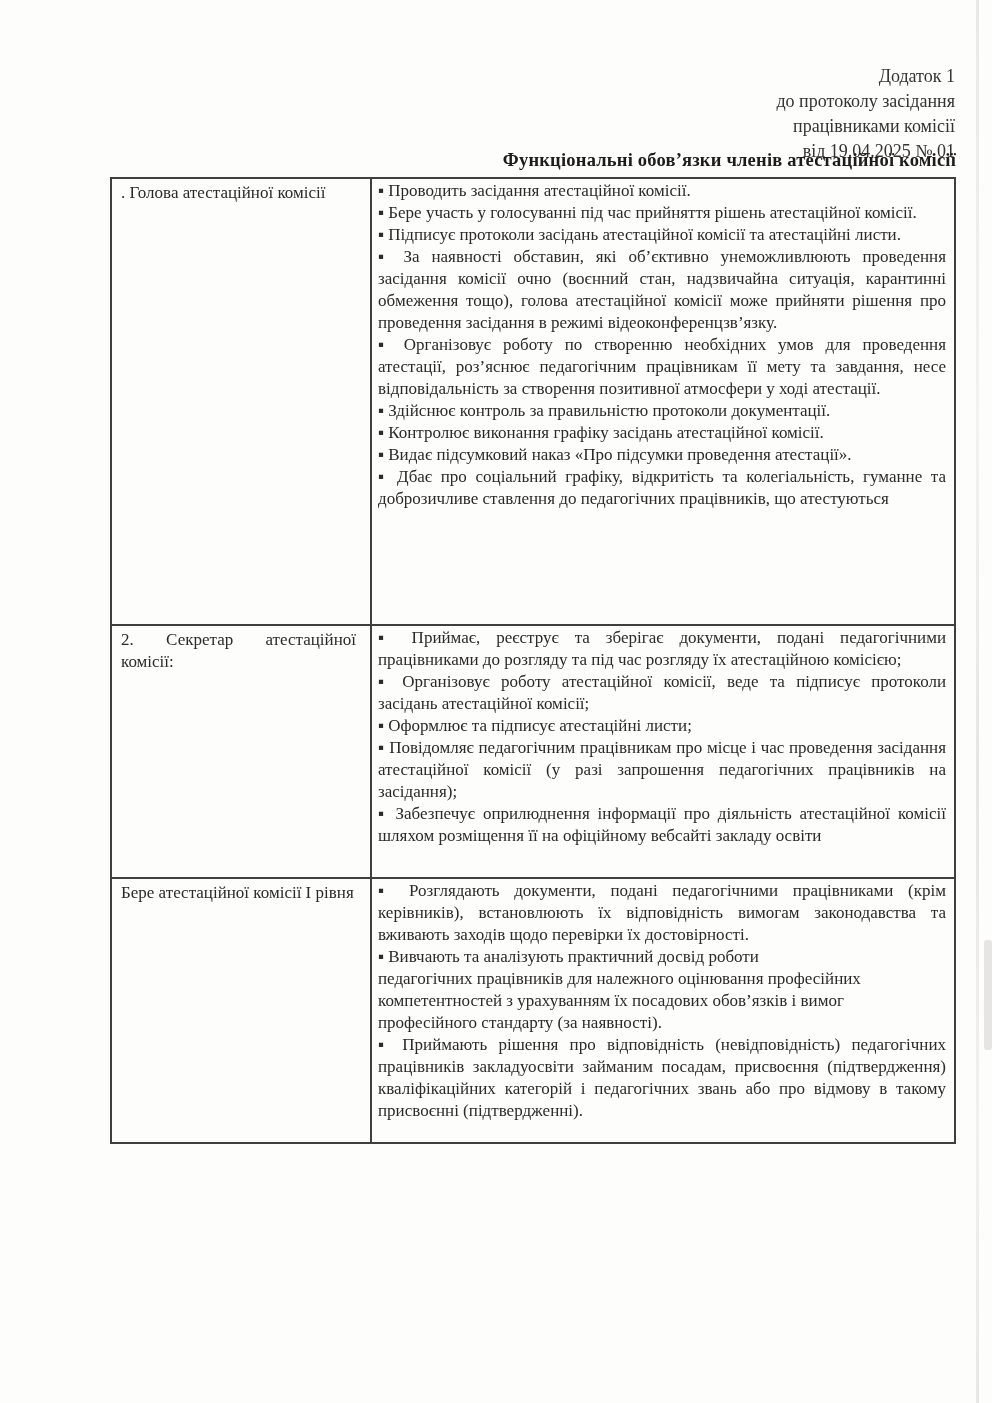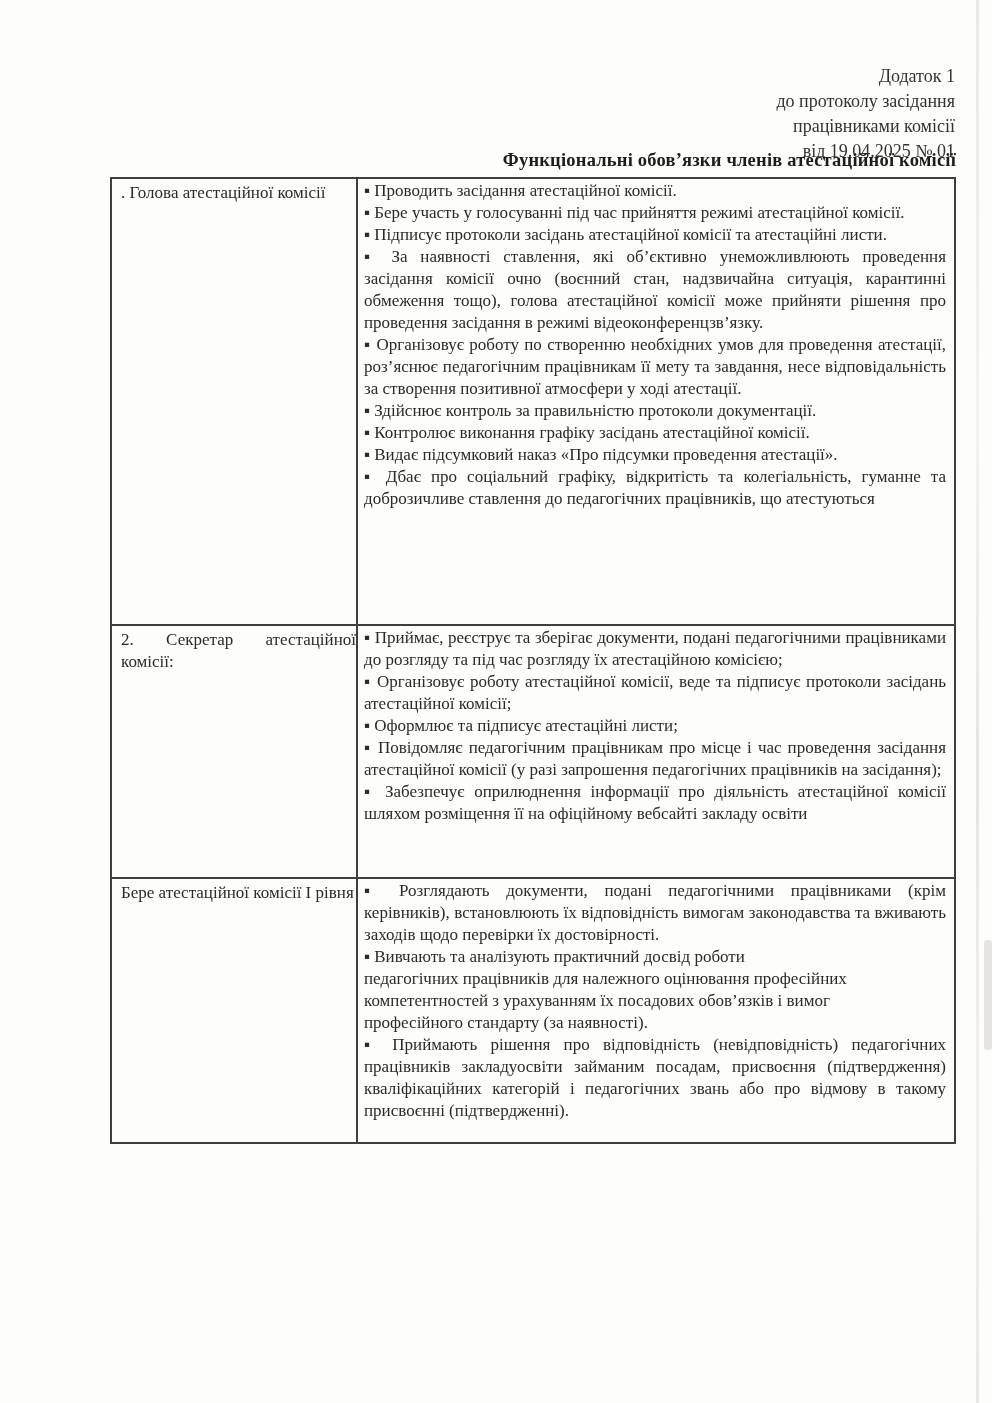--- a/index.html
+++ b/index.html
@@ -40,21 +40,21 @@
     position:absolute;top:177px;left:110px;
     width:846px;border-collapse:collapse;table-layout:fixed;
   }
   table.doc-table td{
     border:2px solid var(--border);
     vertical-align:top;
     font-size:17px;line-height:22px;
   }
   td.role-cell{
     width:235px;
-    padding:3px 0 0 9px;
+    padding:3px 14px 0 9px;
     text-align:justify;
   }
   td.duties-cell{
     padding:1px 8px 0 6px;
   }
   .duty{
     text-align:justify;
     white-space:pre-wrap;
   }
   .duty::before{content:"▪ ";}
@@ -78,23 +78,23 @@
     </div>
 
   <div class="doc-title">Функціональні обов’язки членів атестаційної комісії</div>
 
   <table class="doc-table">
     <tbody>
       <tr class="r0">
         <td class="role-cell">. Голова атестаційної комісії</td>
         <td class="duties-cell">
             <div class="duty">Проводить засідання атестаційної комісії.</div>
-            <div class="duty">Бере участь у голосуванні під час прийняття режимі атестаційної комісії.</div>
+            <div class="duty">Бере участь у голосуванні під час прийняття рішень атестаційної комісії.</div>
             <div class="duty">Підписує протоколи засідань атестаційної комісії та атестаційні листи.</div>
-            <div class="duty">За наявності ставлення, які об’єктивно унеможливлюють проведення засідання комісії очно (воєнний стан, надзвичайна ситуація, карантинні обмеження тощо), голова атестаційної комісії може прийняти рішення про проведення засідання в режимі відеоконференцзв’язку.</div>
+            <div class="duty">За наявності обставин, які об’єктивно унеможливлюють проведення засідання комісії очно (воєнний стан, надзвичайна ситуація, карантинні обмеження тощо), голова атестаційної комісії може прийняти рішення про проведення засідання в режимі відеоконференцзв’язку.</div>
             <div class="duty">Організовує роботу по створенню необхідних умов для проведення атестації, роз’яснює педагогічним працівникам її мету та завдання, несе відповідальність за створення позитивної атмосфери у ході атестації.</div>
             <div class="duty">Здійснює контроль за правильністю протоколи документації.</div>
             <div class="duty">Контролює виконання графіку засідань атестаційної комісії.</div>
             <div class="duty">Видає підсумковий наказ «Про підсумки проведення атестації».</div>
             <div class="duty">Дбає про соціальний графіку, відкритість та колегіальність, гуманне та доброзичливе ставлення до педагогічних працівників, що атестуються</div>
           </td>
       </tr>
       <tr class="r1">
         <td class="role-cell">2. Секретар атестаційної комісії:</td>
         <td class="duties-cell">

